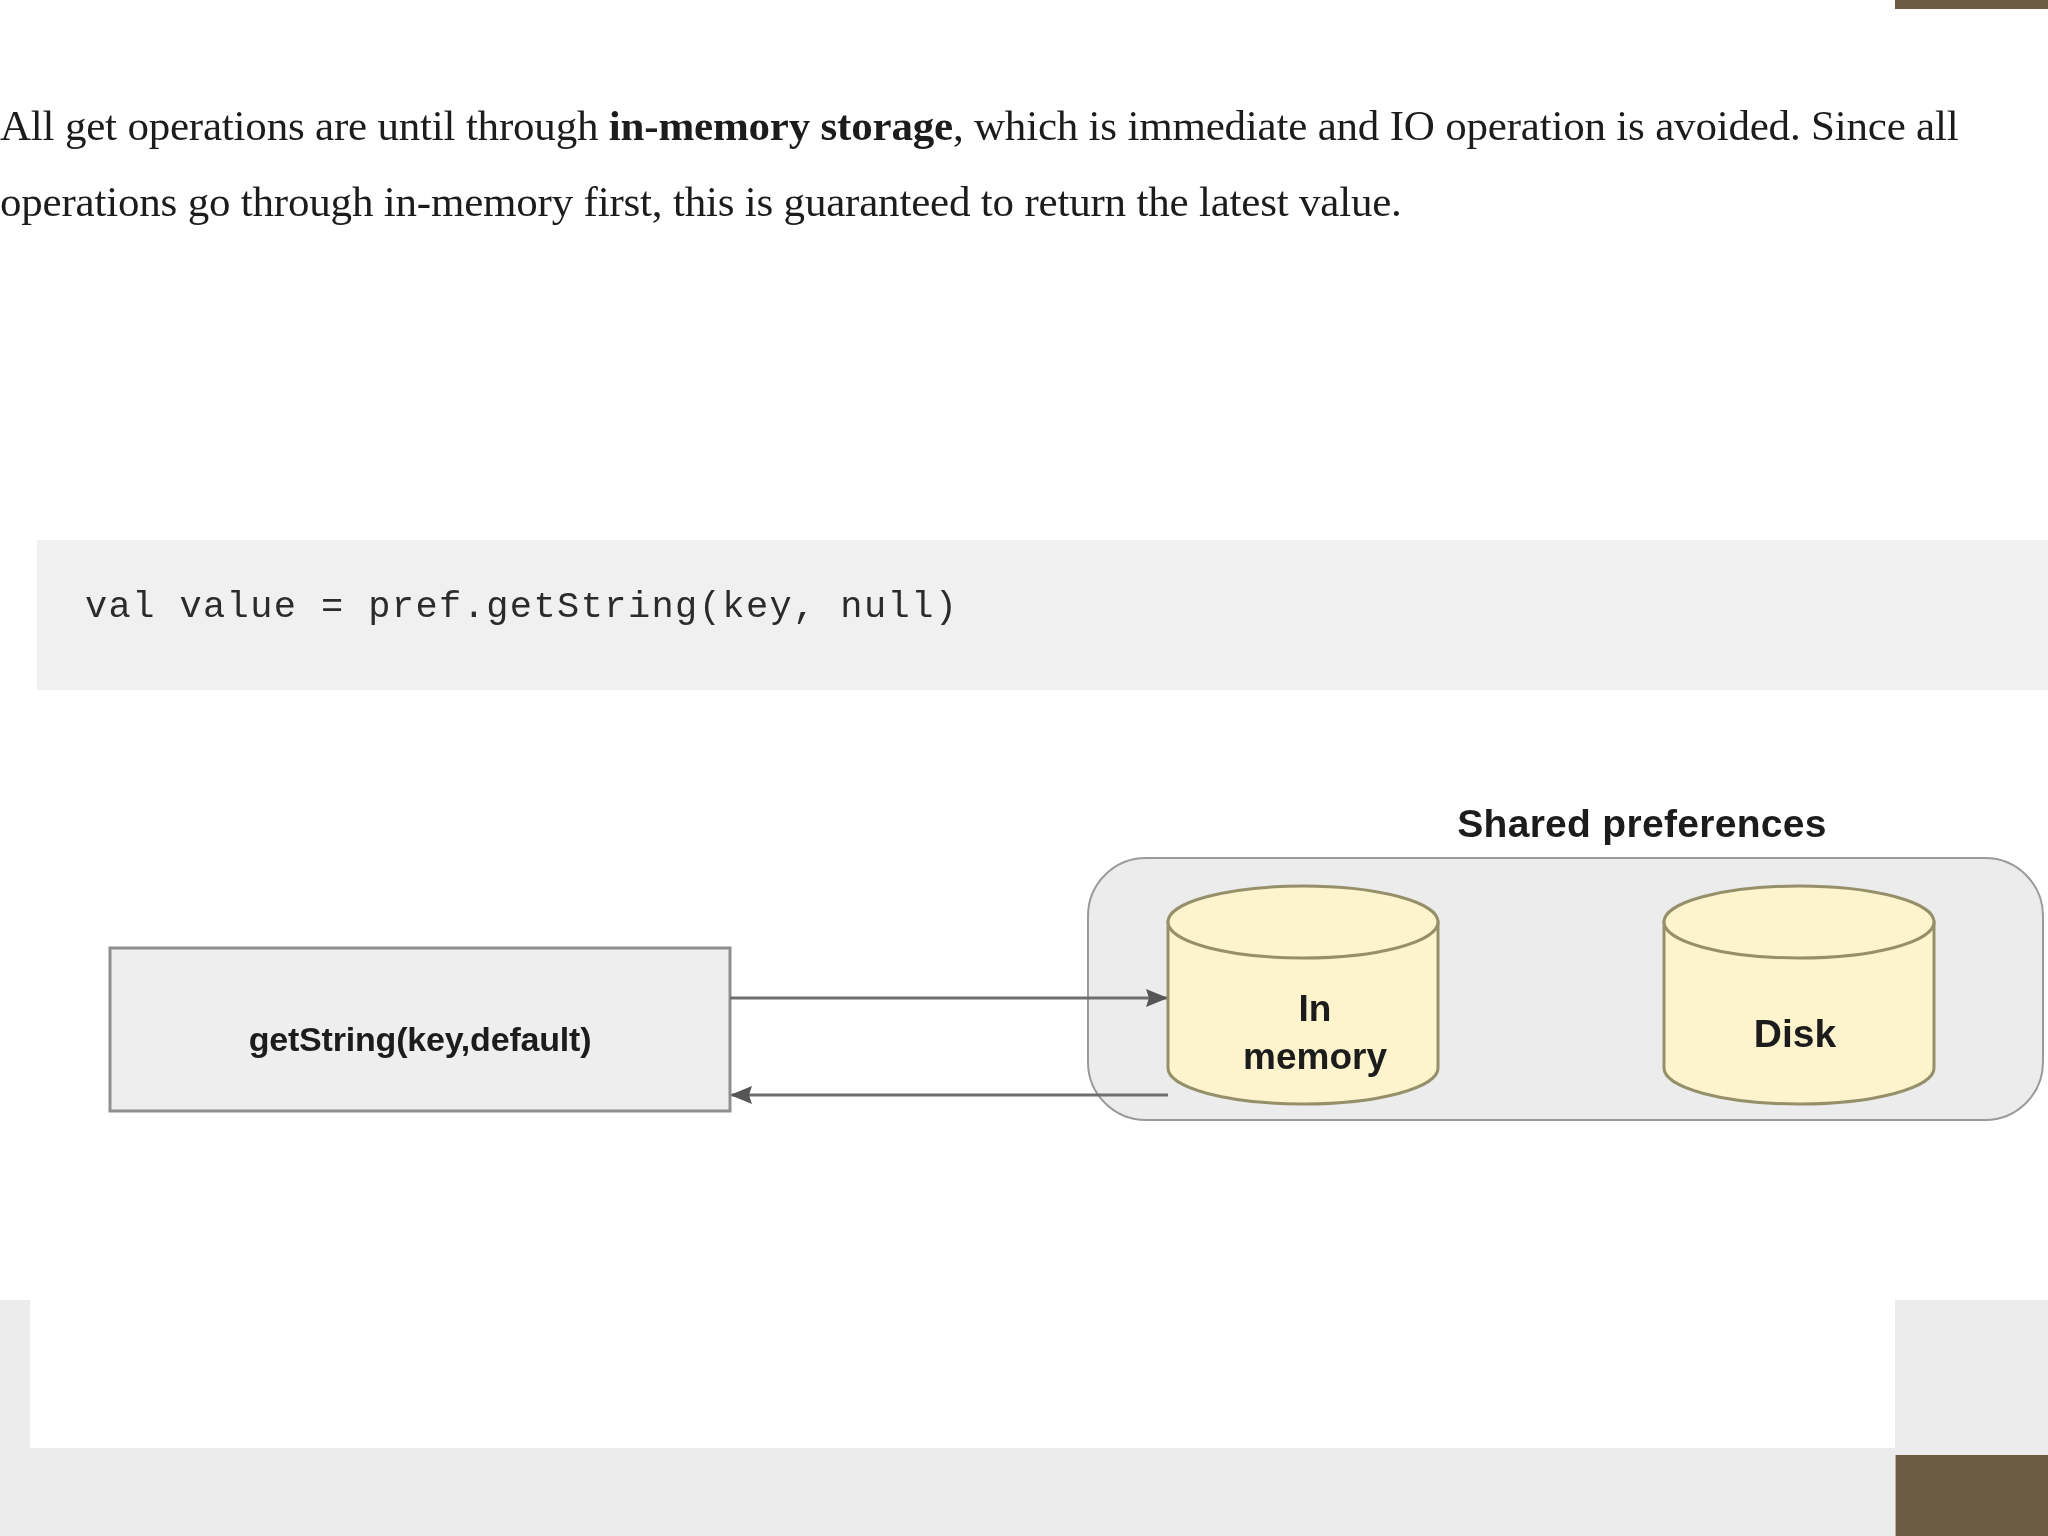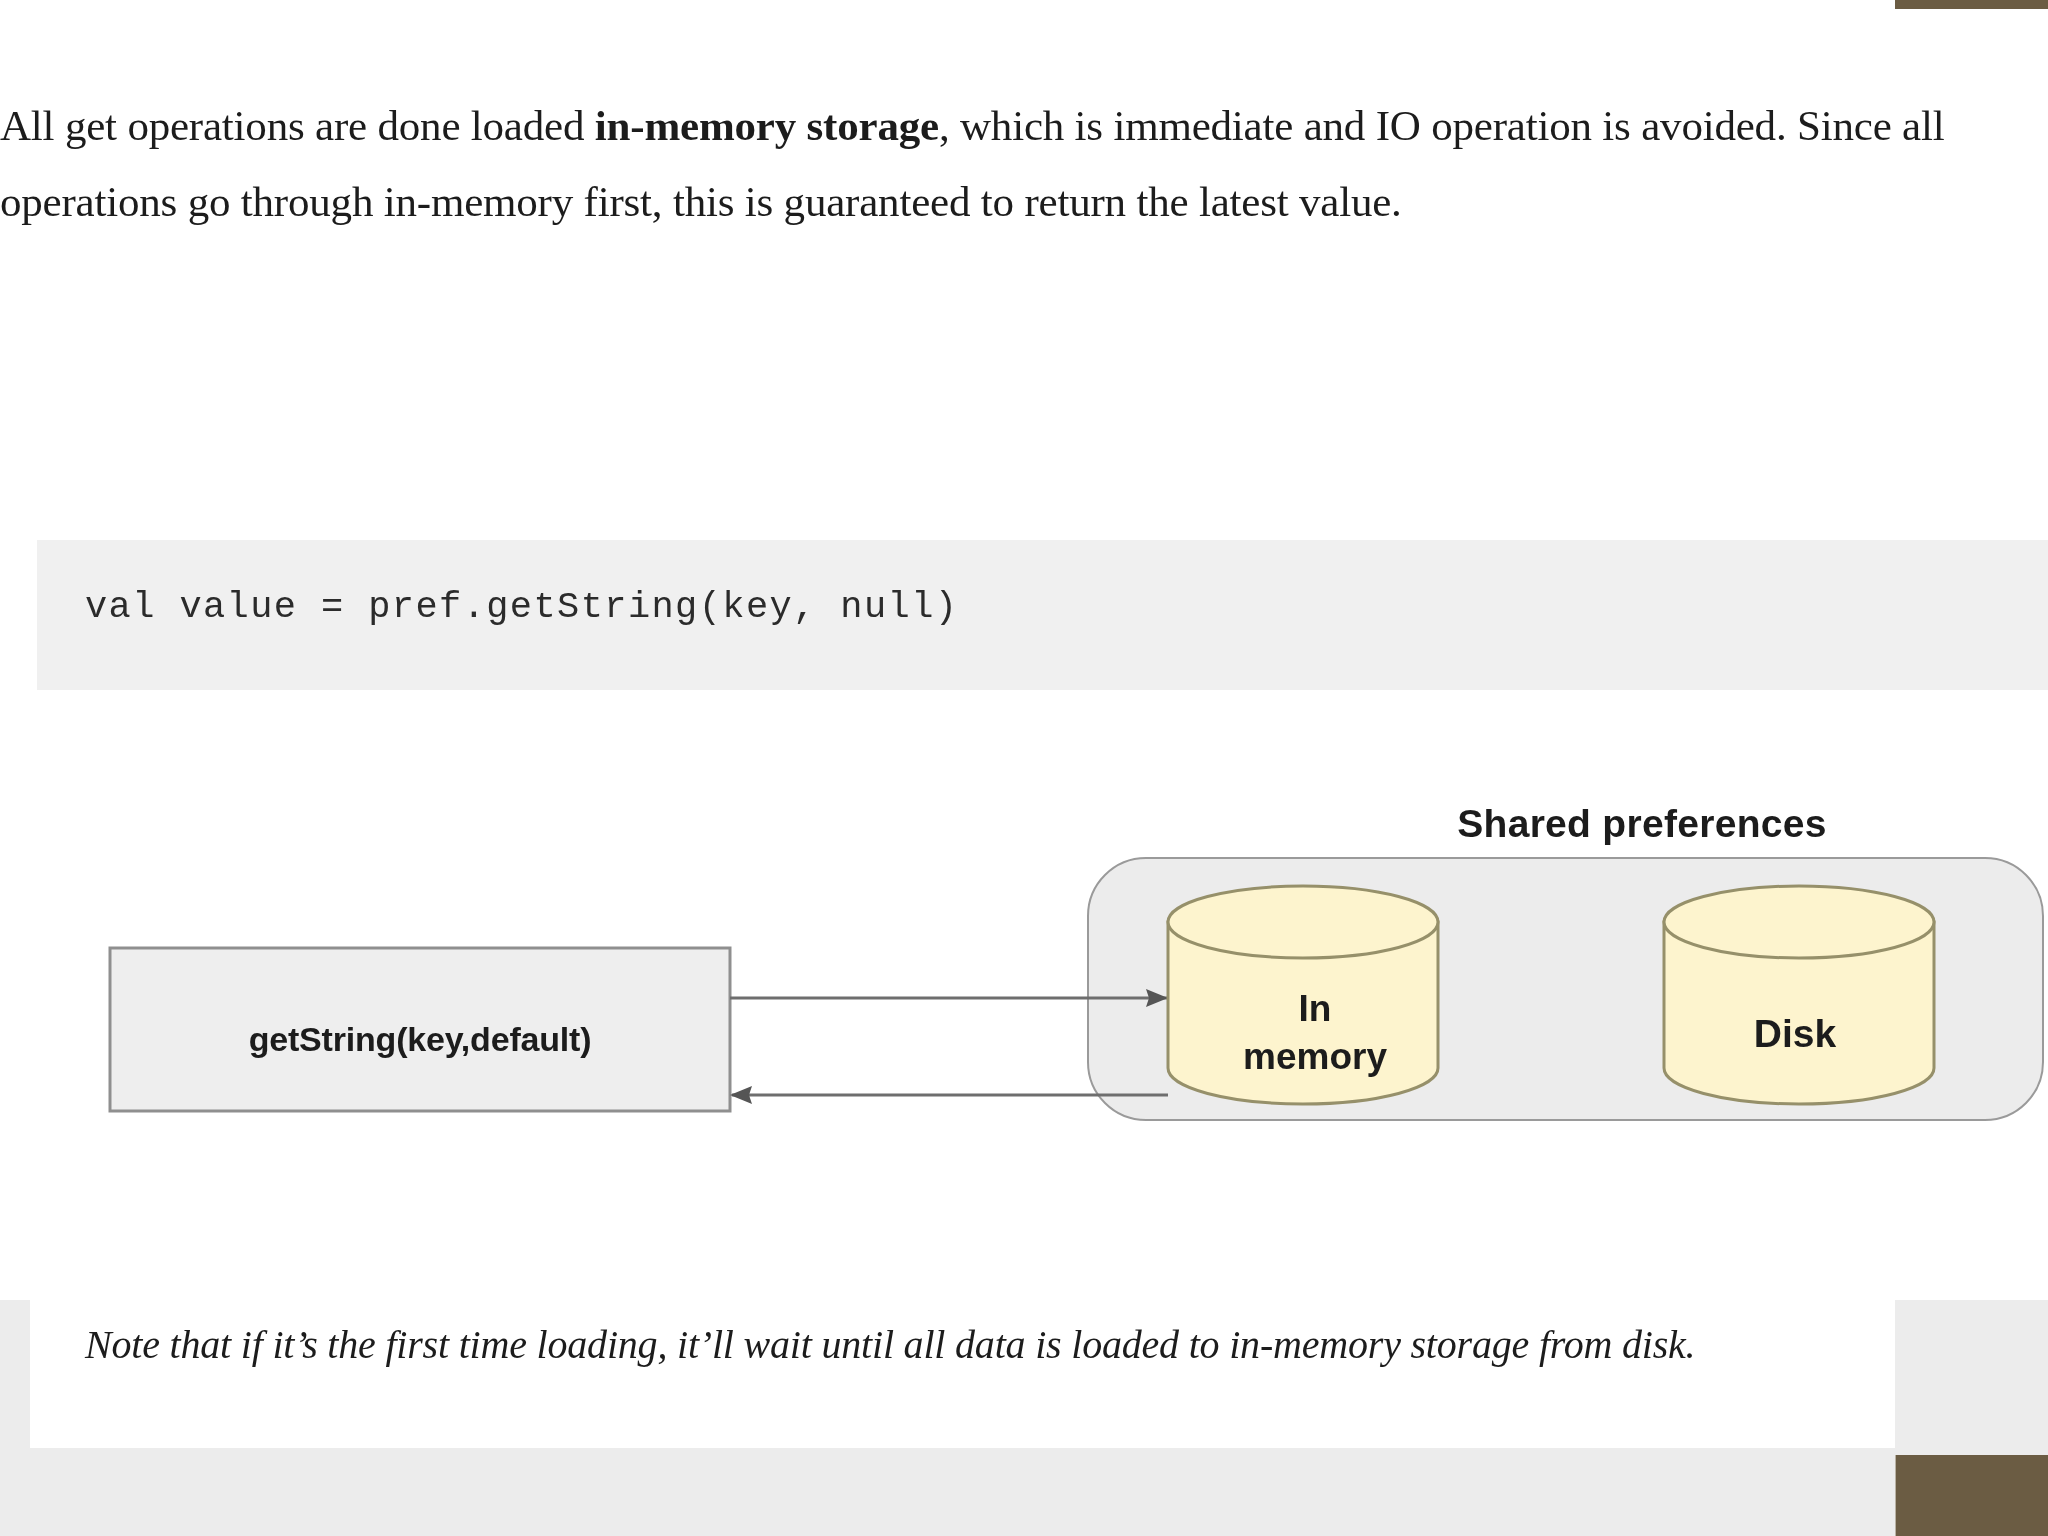--- a/index.html
+++ b/index.html
@@ -180,21 +180,21 @@
 </style>
 </head>
 <body>
 
 <div id="page">
 
   <div class="edge-strip-top"></div>
   <div class="edge-strip-mid"></div>
 
 
-  <div class="body-para"><span>All get operations are done loaded </span><b>in-memory storage</b><span>, which is immediate and IO operation is avoided. Since all operations go through in-memory first, this is guaranteed to return the latest value.</span></div>
+  <div class="body-para"><span>All get operations are until through </span><b>in-memory storage</b><span>, which is immediate and IO operation is avoided. Since all operations go through in-memory first, this is guaranteed to return the latest value.</span></div>
 
   <div class="code-block">
     <div class="code-text">val value = pref.getString(key, null)</div>
   </div>
 
   <div class="figure">
     <svg class="figure-svg" width="2048" height="620" viewBox="0 0 2048 620">
 
       <rect x="1088" y="168" width="955" height="262" rx="58" ry="58" fill="#ececec" stroke="#9a9a9a" stroke-width="2"></rect>
 
@@ -229,16 +229,15 @@
     <div>In</div>
     <div>memory</div>
   </div>
 
   <div class="fig-label label-getstring">getString(key,default)</div>
 
   <div class="fig-label label-disk">Disk</div>
 
   <div class="bottom-bg"></div>
   <div class="bottom-card"></div>
-  <div class="note-text">Note that if it’s the first time loading, it’ll wait until all data is loaded to in-memory storage from disk.</div>
   <div class="edge-strip-bottom"></div>
 
 </div>
 
 </body></html>

